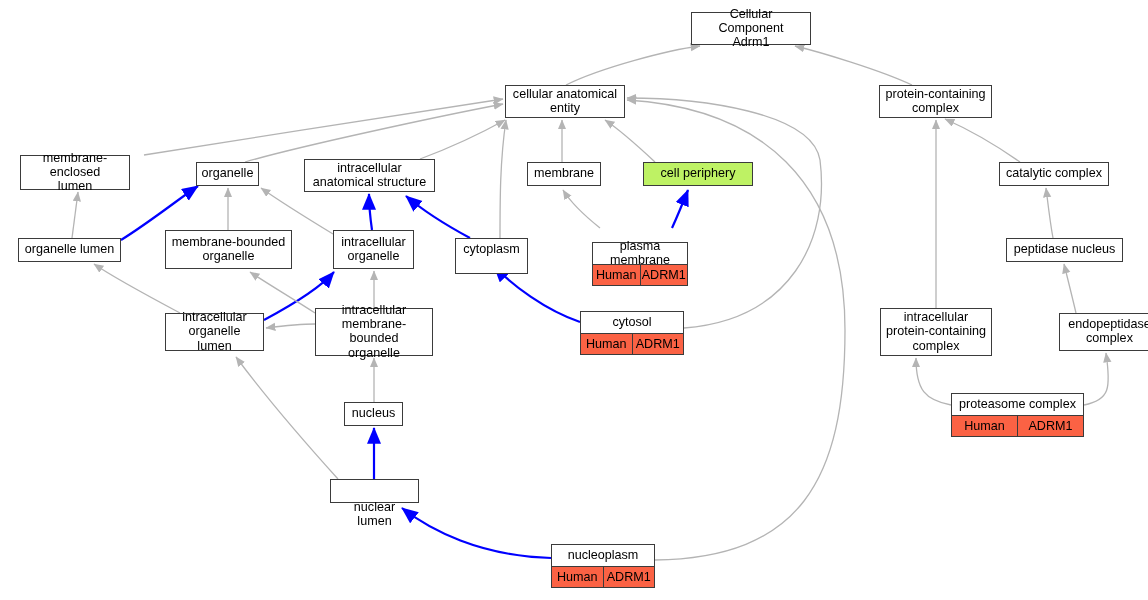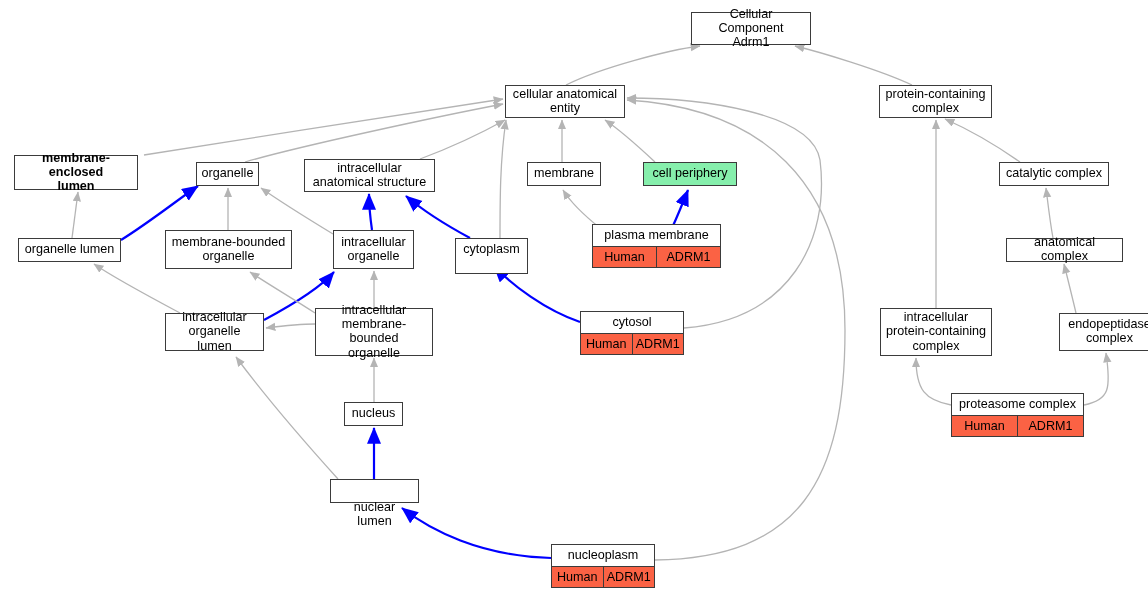--- a/index.html
+++ b/index.html
@@ -75,63 +75,63 @@
 Adrm1</div>
       </div>
       <div class="node" style="left: 505px; top: 85px; width: 120px; height: 33px; border-color: rgb(59, 59, 59); background: rgb(255, 255, 255);">
         <div class="title" style="height: 29.8px;">cellular anatomical
 entity</div>
       </div>
       <div class="node" style="left: 879px; top: 85px; width: 113px; height: 33px; border-color: rgb(59, 59, 59); background: rgb(255, 255, 255);">
         <div class="title" style="height: 29.8px;">protein-containing
 complex</div>
       </div>
-      <div class="node" style="left: 14px; top: 155px; width: 124px; height: 35px; border-color: rgb(59, 59, 59); background: rgb(255, 255, 255); font-weight: bold;">
+      <div class="node" style="left: 20px; top: 155px; width: 110px; height: 35px; border-color: rgb(59, 59, 59); background: rgb(255, 255, 255);">
         <div class="title" style="height: 31.8px;">membrane-enclosed
 lumen</div>
       </div>
       <div class="node" style="left: 196px; top: 162px; width: 63px; height: 24px; border-color: rgb(59, 59, 59); background: rgb(255, 255, 255);">
         <div class="title" style="height: 20.8px;">organelle</div>
       </div>
       <div class="node" style="left: 304px; top: 159px; width: 131px; height: 33px; border-color: rgb(59, 59, 59); background: rgb(255, 255, 255);">
         <div class="title" style="height: 29.8px;">intracellular
 anatomical structure</div>
       </div>
       <div class="node" style="left: 527px; top: 162px; width: 74px; height: 24px; border-color: rgb(59, 59, 59); background: rgb(255, 255, 255);">
         <div class="title" style="height: 20.8px;">membrane</div>
       </div>
-      <div class="node" style="left: 643px; top: 162px; width: 94px; height: 24px; border-color: rgb(59, 59, 59); background: #86efac;">
+      <div class="node" style="left: 643px; top: 162px; width: 110px; height: 24px; border-color: rgb(59, 59, 59); background: #bef264;">
         <div class="title" style="height: 20.8px;">cell periphery</div>
       </div>
       <div class="node" style="left: 999px; top: 162px; width: 110px; height: 24px; border-color: rgb(59, 59, 59); background: rgb(255, 255, 255);">
         <div class="title" style="height: 20.8px;">catalytic complex</div>
       </div>
       <div class="node" style="left: 18px; top: 238px; width: 103px; height: 24px; border-color: rgb(59, 59, 59); background: rgb(255, 255, 255);">
         <div class="title" style="height: 20.8px;">organelle lumen</div>
       </div>
       <div class="node" style="left: 165px; top: 230px; width: 127px; height: 39px; border-color: rgb(59, 59, 59); background: rgb(255, 255, 255);">
         <div class="title" style="height: 35.8px;">membrane-bounded
 organelle</div>
       </div>
       <div class="node" style="left: 333px; top: 230px; width: 81px; height: 39px; border-color: rgb(59, 59, 59); background: rgb(255, 255, 255);">
         <div class="title" style="height: 35.8px;">intracellular
 organelle</div>
       </div>
       <div class="node" style="left: 455px; top: 238px; width: 73px; height: 36px; border-color: rgb(59, 59, 59); background: rgb(255, 255, 255);">
         <div class="title" style="height: 20.8px;">cytoplasm</div>
       </div>
-      <div class="node" style="left: 592px; top: 224px; width: 129px; height: 44px; border-color: rgb(59, 59, 59); background: rgb(255, 255, 255);">
+      <div class="node" style="left: 592px; top: 242px; width: 96px; height: 44px; border-color: rgb(59, 59, 59); background: rgb(255, 255, 255);">
         <div class="title" style="height: 20.8px;">plasma membrane</div>
         <div class="genebar">
           <div class="cell first" style="background: rgb(251, 98, 68); border-right-color: rgb(59, 59, 59);">Human</div>
           <div class="cell" style="background: rgb(251, 98, 68);">ADRM1</div>
         </div>
       </div>
       <div class="node" style="left: 1006px; top: 238px; width: 117px; height: 24px; border-color: rgb(59, 59, 59); background: rgb(255, 255, 255);">
-        <div class="title" style="height: 20.8px;">anatomical complex</div>
+        <div class="title" style="height: 20.8px;">peptidase nucleus</div>
       </div>
       <div class="node" style="left: 165px; top: 313px; width: 99px; height: 38px; border-color: rgb(59, 59, 59); background: rgb(255, 255, 255);">
         <div class="title" style="height: 34.8px;">intracellular
 organelle lumen</div>
       </div>
       <div class="node" style="left: 315px; top: 308px; width: 118px; height: 48px; border-color: rgb(59, 59, 59); background: rgb(255, 255, 255);">
         <div class="title" style="height: 44.8px;">intracellular
 membrane-bounded
 organelle</div>
       </div>

